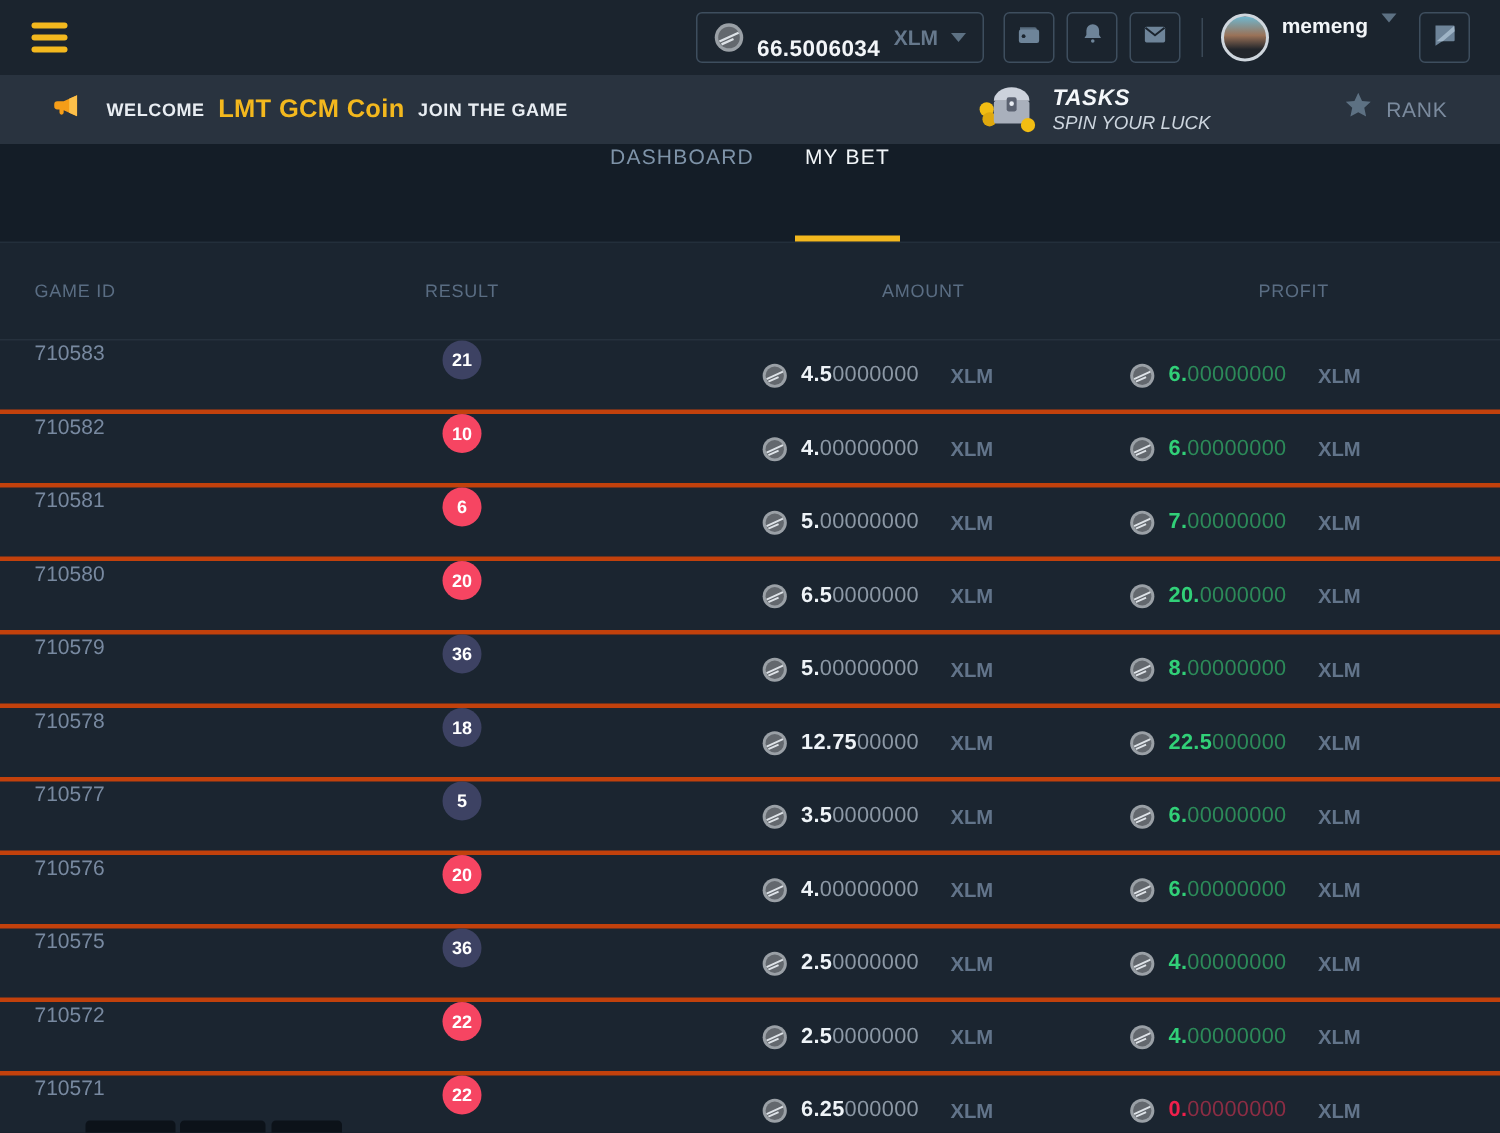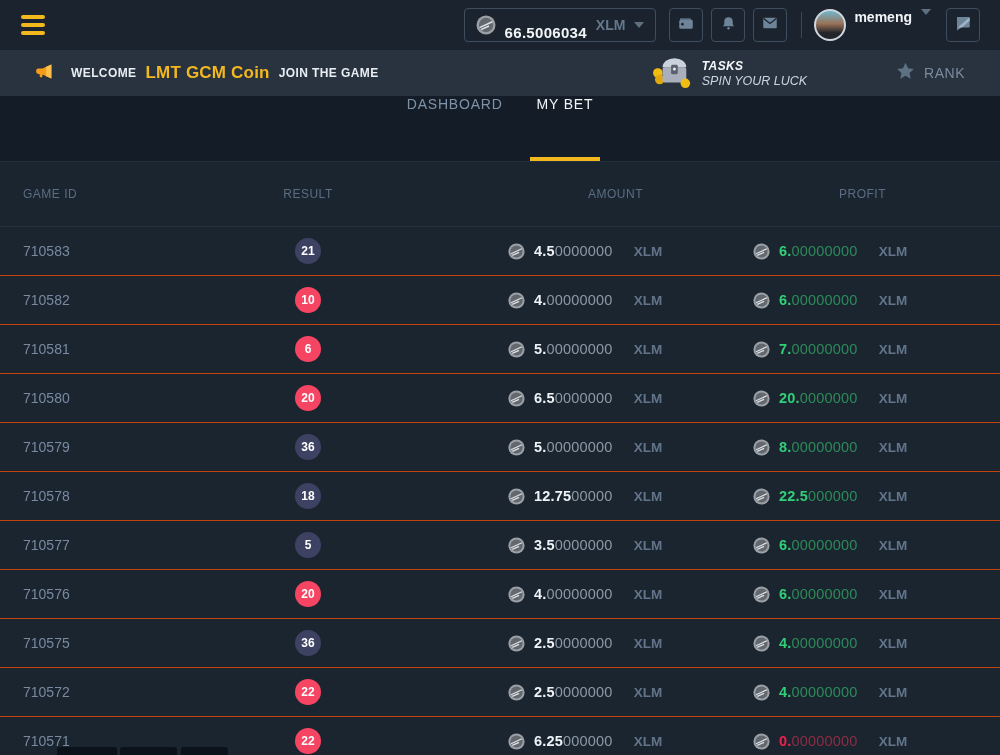--- a/index.html
+++ b/index.html
@@ -47,21 +47,21 @@
     display:flex; align-items:center; justify-content:space-between;
     padding:0 35px 0 33px;
   }
   .banner-left { display:flex; align-items:center; }
   .welcome-prefix,.welcome-suffix { font-size:12px; font-weight:bold; letter-spacing:.4px; color:#e8edf2; }
   .coin-name { font-size:17px; font-weight:bold; color:var(--accent-yellow,#f3b81e); margin:0 9px; letter-spacing:.2px; }
   .welcome-prefix { margin-left:17px; }
   .banner-right { display:flex; align-items:center; }
   .tasks-widget { display:flex; align-items:center; cursor:pointer; }
   .tasks-text { margin-left:6px; font-style:italic; }
-  .tasks-title { font-size:12px; font-weight:bold; color:#f4f7fa; letter-spacing:.4px; }
+  .tasks-title { font-size:15px; font-weight:bold; color:#f4f7fa; letter-spacing:.4px; }
   .tasks-subtitle { font-size:12.5px; color:#ccd5de; margin-top:1px; }
   .rank-widget { display:flex; align-items:center; gap:8px; margin-left:88px; cursor:pointer; }
   .rank-label { font-size:14px; color:#7b8b9e; letter-spacing:.5px; }
 
   
   .tabstrip {
     height:66px; background:#141d27; border-bottom:1px solid #232f3b;
     display:flex; justify-content:center; gap:20px;
   }
   .tab {
@@ -70,21 +70,21 @@
   }
   .tab.active { color:#f2f6f9; border-bottom-color:var(--accent-yellow,#f3b81e); padding-bottom:8px; }
 
   
   .table-area { background:#1b2530; }
   .thead {
     height:65px; display:flex; align-items:center;
     border-bottom:1px solid #26313d;
     font-size:12px; color:#5a6d83; letter-spacing:.5px;
   }
-  .row { height:49px; display:flex; align-items:center; border-bottom:1px solid #c2410c; }
+  .row { height:49px; display:flex; border-bottom:3px solid #c2410c; }
   .cell-id { width:285px; padding-left:23px; }
   .row .cell-id { font-size:14px; color:#7889a0; }
   .cell-result { width:46px; display:flex; justify-content:center; }
   .cell-amount { width:322px; padding-left:177px; display:flex; align-items:center; }
   .cell-profit { flex:1; padding-left:100px; display:flex; align-items:center; }
   .thead .cell-amount { justify-content:flex-end; padding:0 10px 0 0; }
   .thead .cell-profit { justify-content:flex-end; padding:0 114px 0 0; }
   .badge {
     min-width:26px; height:26px; border-radius:50%; padding:0 4px;
     display:flex; align-items:center; justify-content:center;

